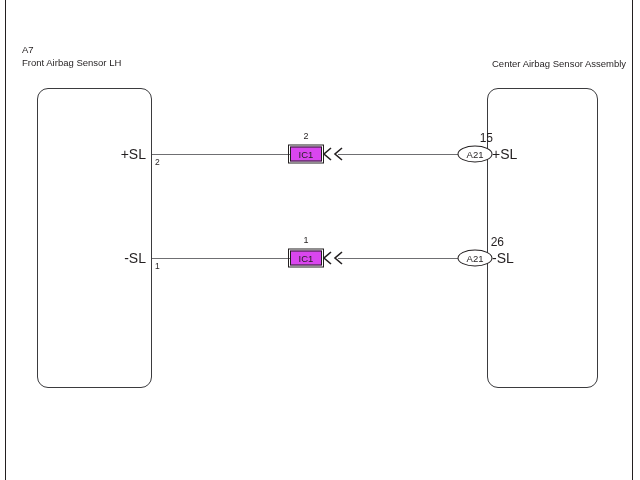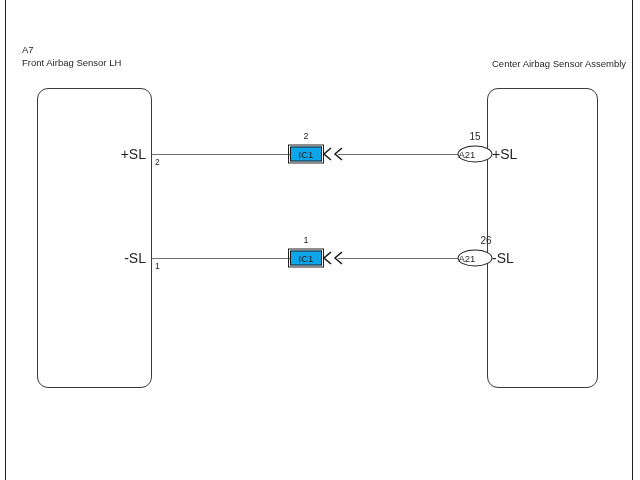--- a/index.html
+++ b/index.html
@@ -100,21 +100,21 @@
 
   
   .inline-connector {
     position: absolute;
     box-sizing: border-box;
     width: 32px;
     height: 15px;
     border: 1px solid #231f20;
     outline: 1px solid #231f20;
     outline-offset: 1px;
-    background: #0ea5e9;
+    background: #d946ef;
     font-size: 9.5px;
     line-height: 13px;
     text-align: center;
     color: #231f20;
     transform: translateY(-50%);
   }
   #inline-connector-upper { left: 290px; top: 154px; }
   #inline-connector-lower { left: 290px; top: 258px; }
 
   .connector-number {
@@ -141,31 +141,32 @@
   .junction-oval {
     position: absolute;
     box-sizing: border-box;
     width: 35px;
     height: 17px;
     border: 1.3px solid #231f20;
     border-radius: 50%;
     background: #ffffff;
     font-size: 9.5px;
     line-height: 15px;
+    text-align: center;
     color: #231f20;
     transform: translate(-50%, -50%);
   }
   #junction-oval-upper { left: 475px; top: 154px; }
   #junction-oval-lower { left: 475px; top: 258px; }
 
   .junction-number {
     position: absolute;
-    font-size: 10px;
-    color: #231f20;
-    text-align: center;
+    font-size: 12px;
+    color: #231f20;
+    text-align: right;
     width: 36px;
     white-space: nowrap;
     transform: translateX(-50%);
   }
   #junction-number-upper { left: 475px; top: 131px; }
   #junction-number-lower { left: 486px; top: 235px; }
 </style>
 </head>
 <body>
 

